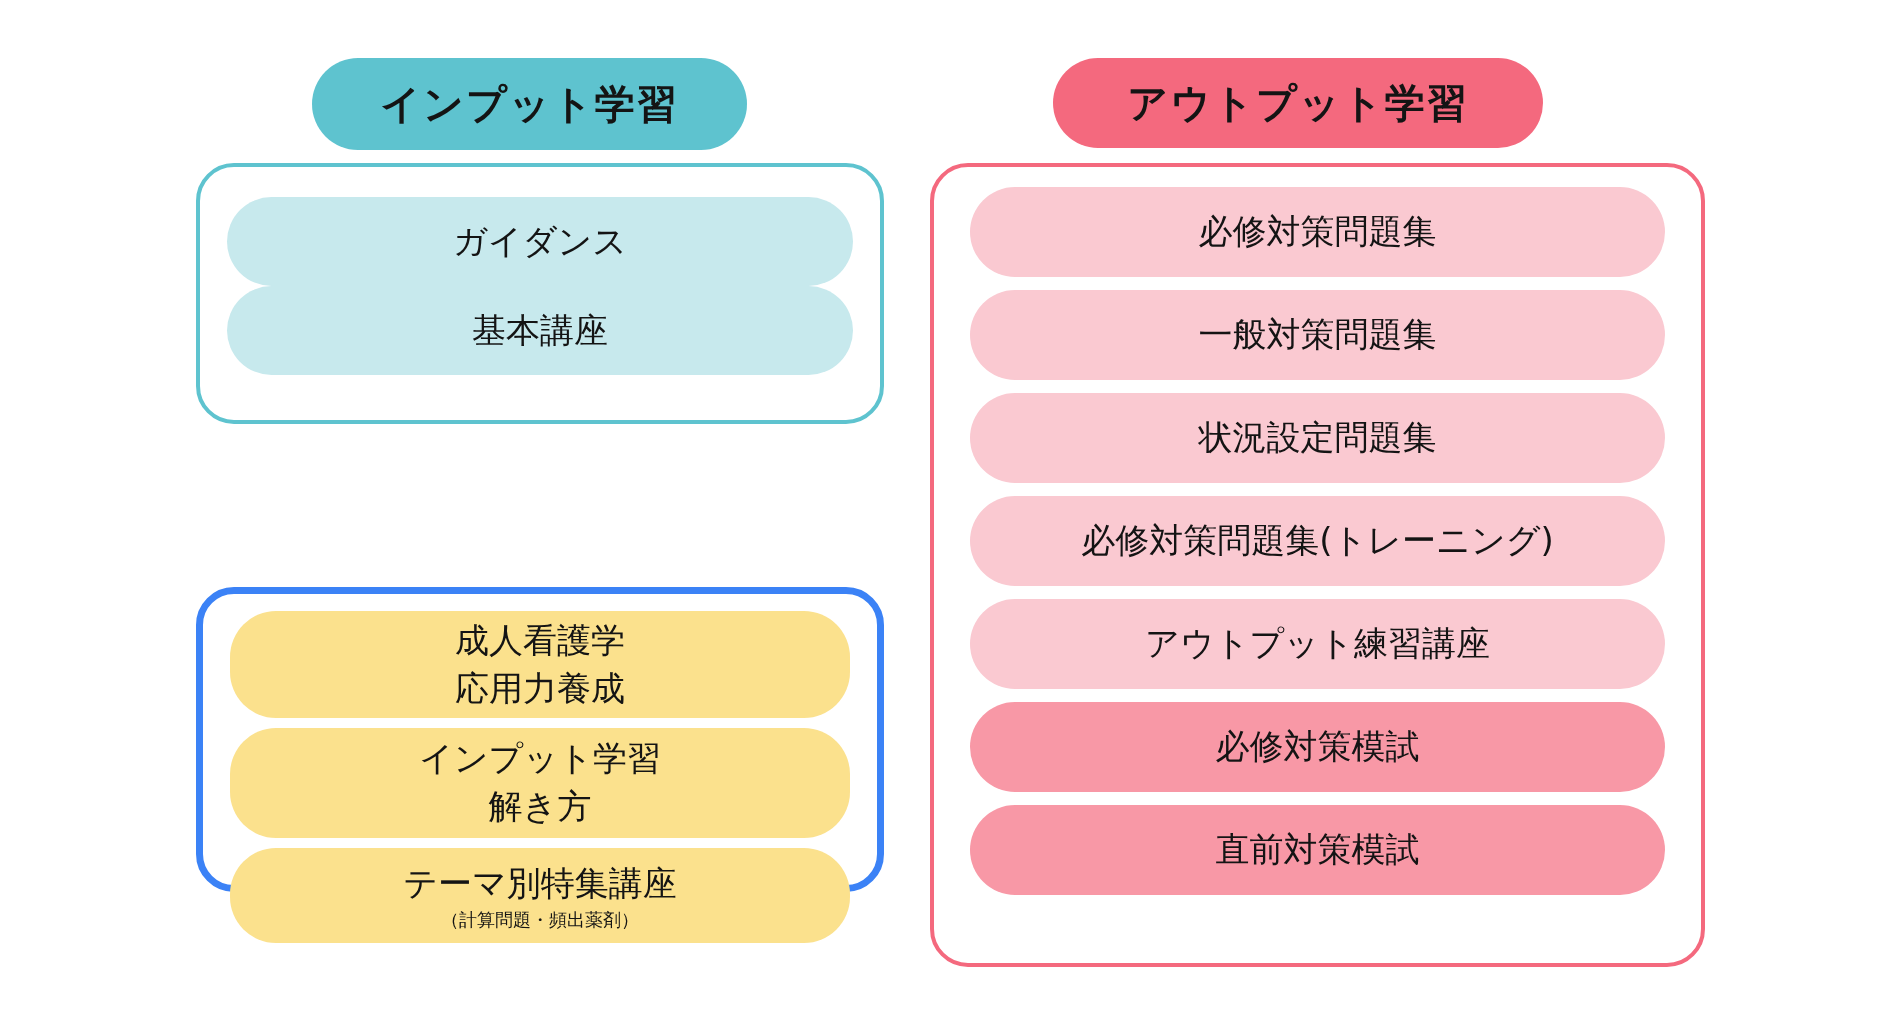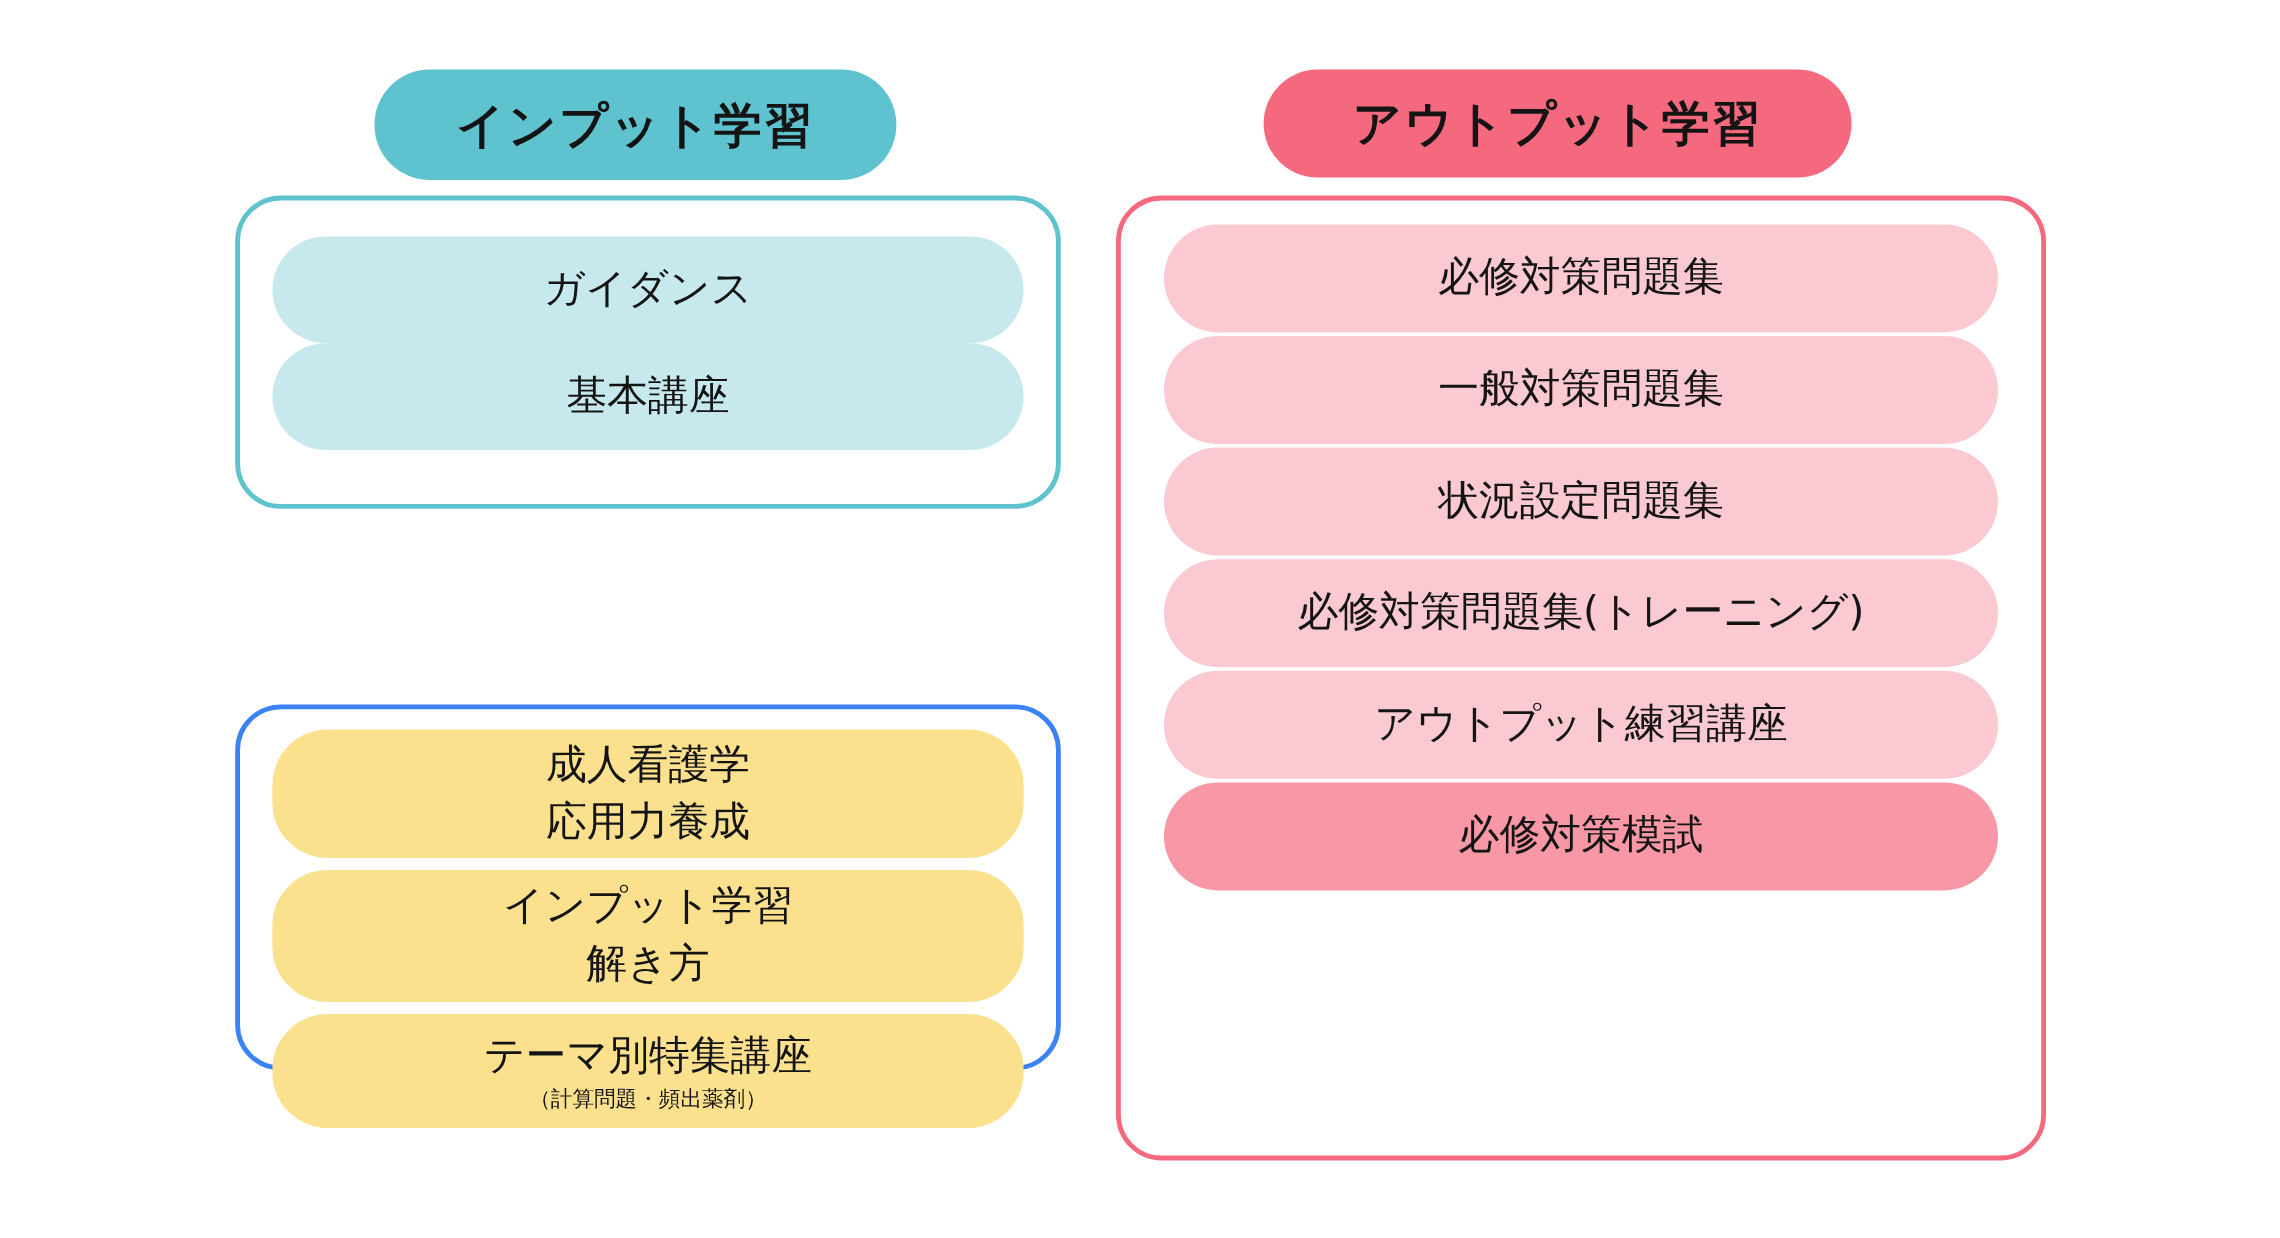--- a/index.html
+++ b/index.html
@@ -32,27 +32,27 @@
     box-sizing: border-box;
     display: flex; flex-direction: column;
   }
   .box-input {
     left: 196px; top: 163px; width: 688px; height: 261px;
     border: 4px solid #5EC3CF;
     padding: 30px 27px; gap: 0;
   }
   .box-support {
     left: 196px; top: 587px; width: 688px; height: 305px;
-    border: 4px solid #3b82f6;
+    border: 7px solid #3b82f6;
     padding: 17px 27px 24px 27px; gap: 10px;
   }
   .box-output {
     left: 930px; top: 163px; width: 775px; height: 804px;
     border: 4px solid #F4697E;
-    padding: 20px 36px 0 36px; gap: 3px;
+    padding: 20px 36px 0 36px; gap: 13px;
   }
 
   
   .pill {
     display: flex; flex-direction: column;
     align-items: center; justify-content: center;
     border-radius: 46px;
     font-size: 34px; font-weight: 500;
     text-align: center; line-height: 1.4;
     flex: none;
@@ -113,15 +113,18 @@
     </div>
     <div class="pill">
       <span>必修対策問題集(トレーニング)</span>
     </div>
     <div class="pill">
       <span>アウトプット練習講座</span>
     </div>
     <div class="pill dark">
       <span>必修対策模試</span>
     </div>
+    <div class="pill dark">
+      <span>直前対策模試</span>
+    </div>
   </div>
 
 </div>
 
 </body></html>

